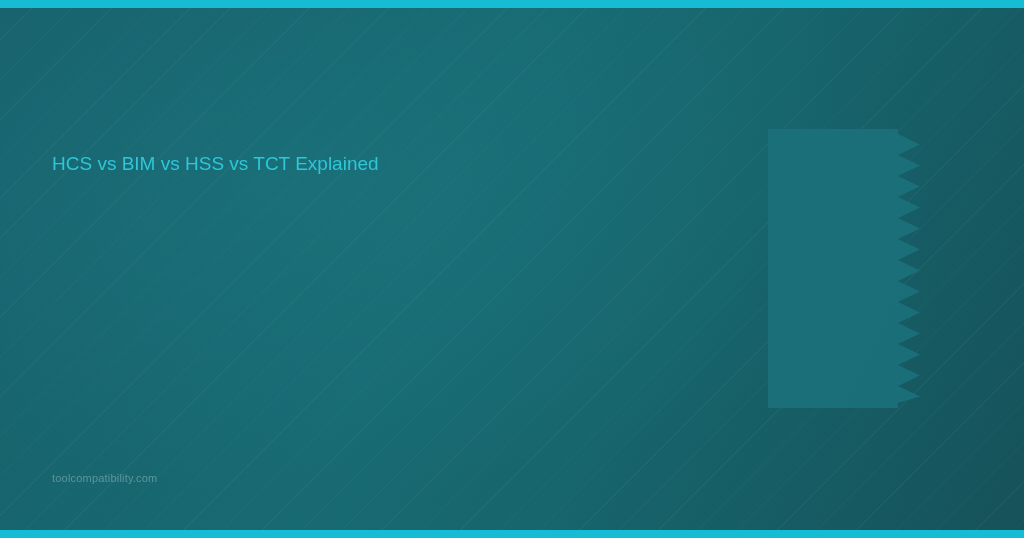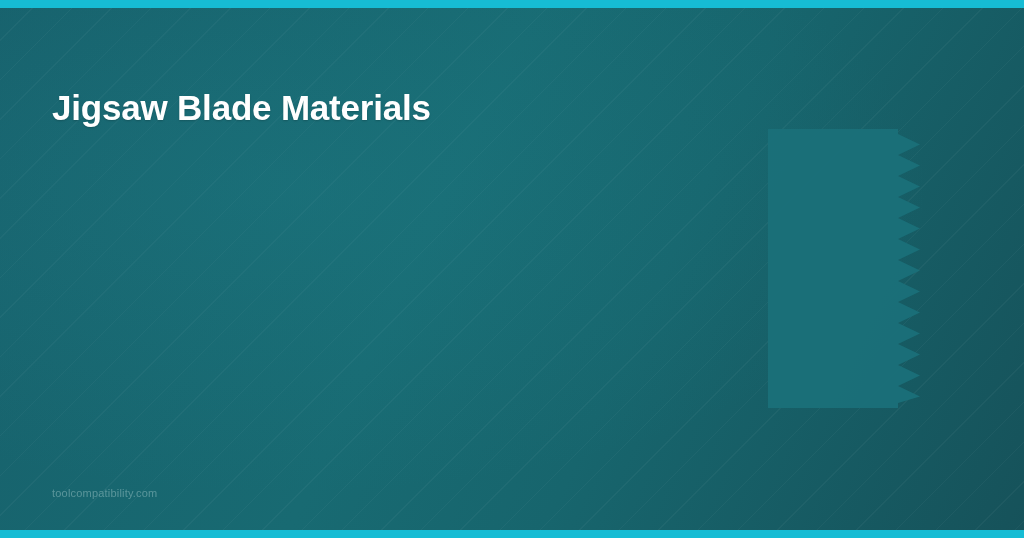--- a/index.html
+++ b/index.html
@@ -82,21 +82,21 @@
     margin: 0;
     color: #2ec6d8;
     font-size: 19px;
     font-weight: normal;
     white-space: nowrap;
   }
 
   #footer {
     position: absolute;
     left: 52px;
-    top: 487px;
+    top: 472px;
     color: rgba(180, 214, 214, 0.42);
     font-size: 11px;
     letter-spacing: 0.2px;
     white-space: nowrap;
   }
 
   #blade-graphic {
     position: absolute;
     left: 768px;
     top: 129px;
@@ -126,18 +126,18 @@
            L130,5 L152,15.5 L130,26 L152,36.5 L130,47 L152,57.5 L130,68
            L152,78.5 L130,89 L152,99.5 L130,110 L152,120.5 L130,131
            L152,141.5 L130,152 L152,162.5 L130,173 L152,183.5 L130,194
            L152,204.5 L130,215 L152,225.5 L130,236 L152,246.5 L130,257
            L152,267.5 L130,274
            L130,279 L0,279 Z"></path>
     </svg>
   </div>
 
 
-  <h1 id="title">Jigsaw Blade Materials</h1>
 
+  <h2 id="subtitle">HCS vs BIM vs HSS vs TCT Explained</h2>
 
   <div id="footer">toolcompatibility.com</div>
 
 </div>
 
 </body></html>

